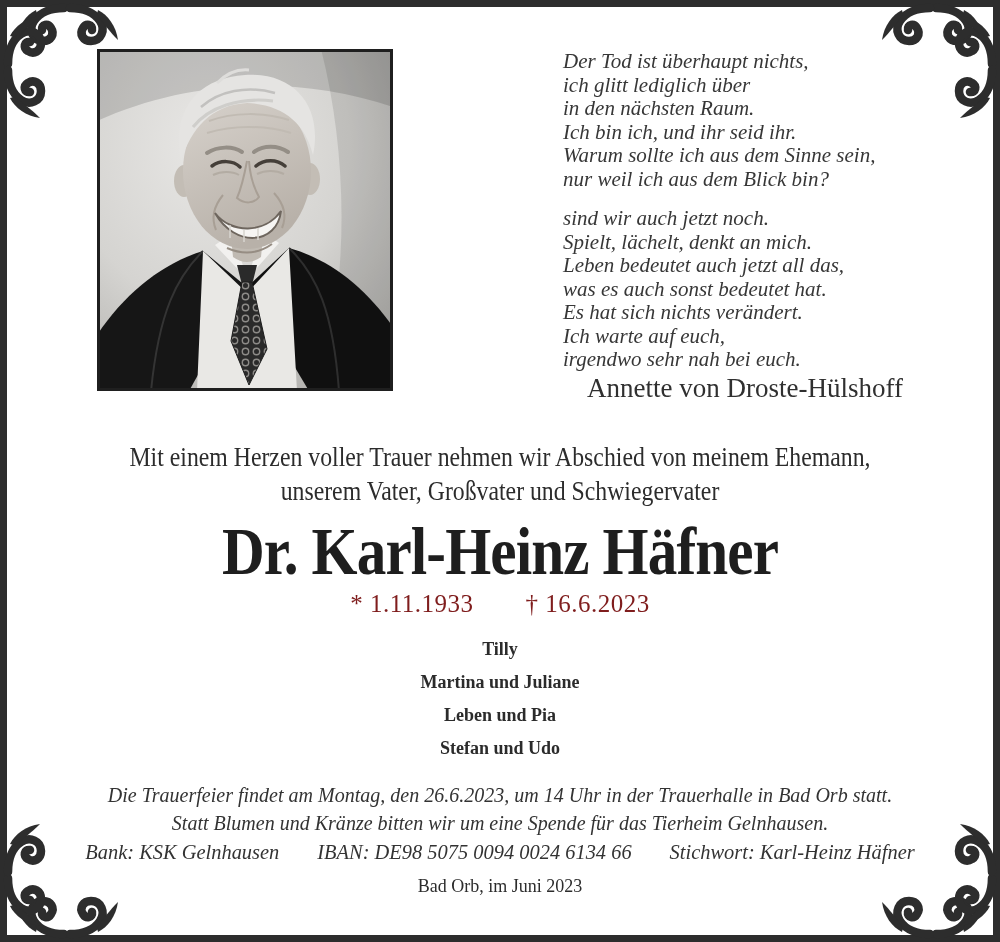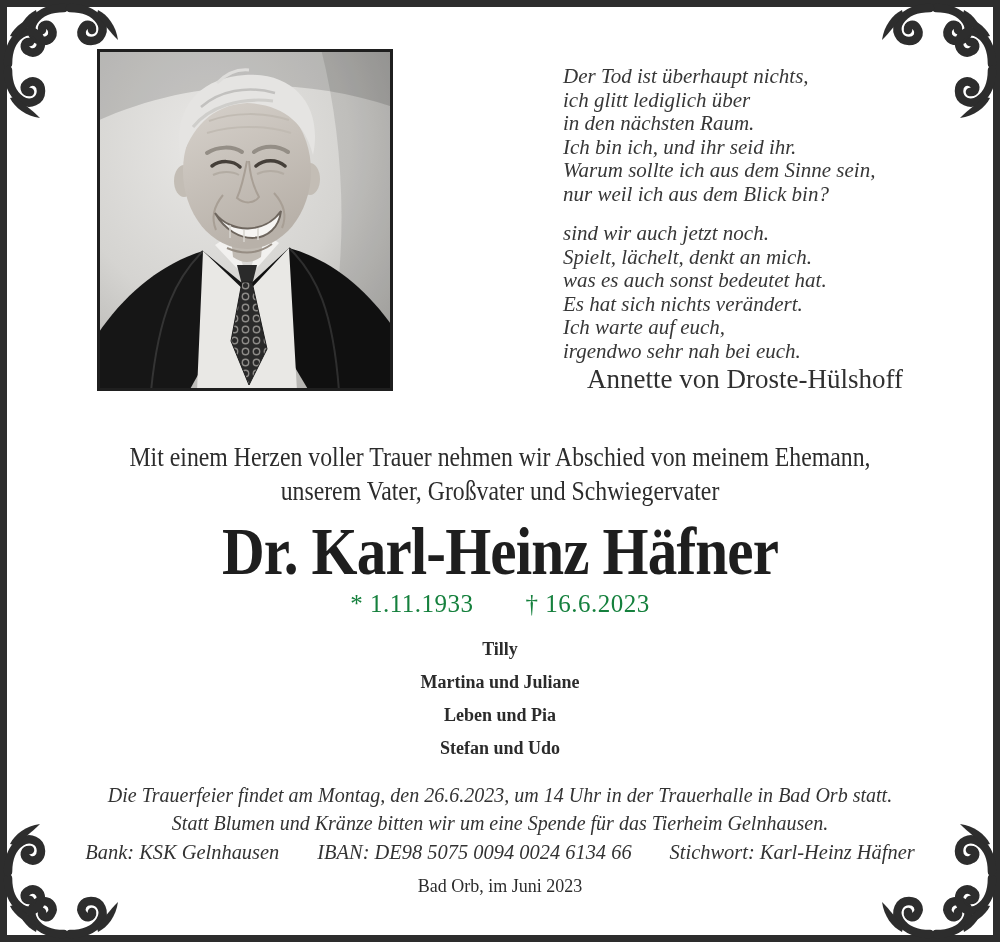--- a/index.html
+++ b/index.html
@@ -11,42 +11,42 @@
     color:#2d2d2d;
     overflow:hidden;
   }
   .frame-svg{position:absolute;left:0;top:0;width:1000px;height:942px;pointer-events:none;}
   .photo{
     position:absolute;left:97px;top:49px;width:296px;height:342px;
   }
   .photo svg{display:block;width:100%;height:100%;}
   .poem{
     position:absolute;left:563px;top:50px;width:344px;
-    font-style:italic;font-size:21px;line-height:23.5px;color:#373737;margin-top:15px;
+    font-style:italic;font-size:21px;line-height:23.5px;color:#373737;
   }
   .poem p{margin:0;}
   .stanza2{margin-top:16px;}
   .poem .attribution{
     font-style:normal;text-align:right;margin-top:5px;font-size:27px;padding-right:4px;color:#303030;
   }
   .centerline{
     position:absolute;left:0;width:1000px;text-align:center;white-space:nowrap;
   }
   .intro{
     top:441px;font-size:27px;line-height:33.5px;color:#2c2c2c;
     transform:scaleX(0.88);transform-origin:50% 0;
   }
   .name{
     top:518px;font-size:68px;line-height:66px;font-weight:bold;color:#1e1e1e;
     transform:scaleX(0.87);transform-origin:50% 0;letter-spacing:-1px;
   }
   .dates{
     position:absolute;left:0;top:590px;width:1000px;
     display:flex;justify-content:center;gap:52px;
-    font-size:25px;color:#15803d;letter-spacing:0.5px;
+    font-size:25px;color:#7f1d1d;letter-spacing:0.5px;
   }
   .dates .d{white-space:nowrap;}
   .mourners{
     position:absolute;left:0;top:633px;width:1000px;text-align:center;
     font-weight:bold;font-size:18px;line-height:33px;color:#2b2b2b;
   }
   .mourners p{margin:0;}
   .funeral1{top:782px;font-size:22px;font-style:italic;transform:scaleX(0.91);transform-origin:50% 0;color:#333;}
   .funeral2{top:810px;font-size:22px;font-style:italic;transform:scaleX(0.91);transform-origin:50% 0;color:#333;}
   .donation{
@@ -158,20 +158,21 @@
   <div class="poem">
     <p>Der Tod ist überhaupt nichts,</p>
     <p>ich glitt lediglich über</p>
     <p>in den nächsten Raum.</p>
     <p>Ich bin ich, und ihr seid ihr.</p>
     <p>Warum sollte ich aus dem Sinne sein,</p>
     <p>nur weil ich aus dem Blick bin?</p>
     <div class="stanza2">
       <p>sind wir auch jetzt noch.</p>
       <p>Spielt, lächelt, denkt an mich.</p>
+      <p>Leben bedeutet auch jetzt all das,</p>
       <p>was es auch sonst bedeutet hat.</p>
       <p>Es hat sich nichts verändert.</p>
       <p>Ich warte auf euch,</p>
       <p>irgendwo sehr nah bei euch.</p>
     </div>
     <p class="attribution">Annette von Droste-Hülshoff</p>
   </div>
 
   <div class="centerline intro">
     <div>Mit einem Herzen voller Trauer nehmen wir Abschied von meinem Ehemann,</div>

